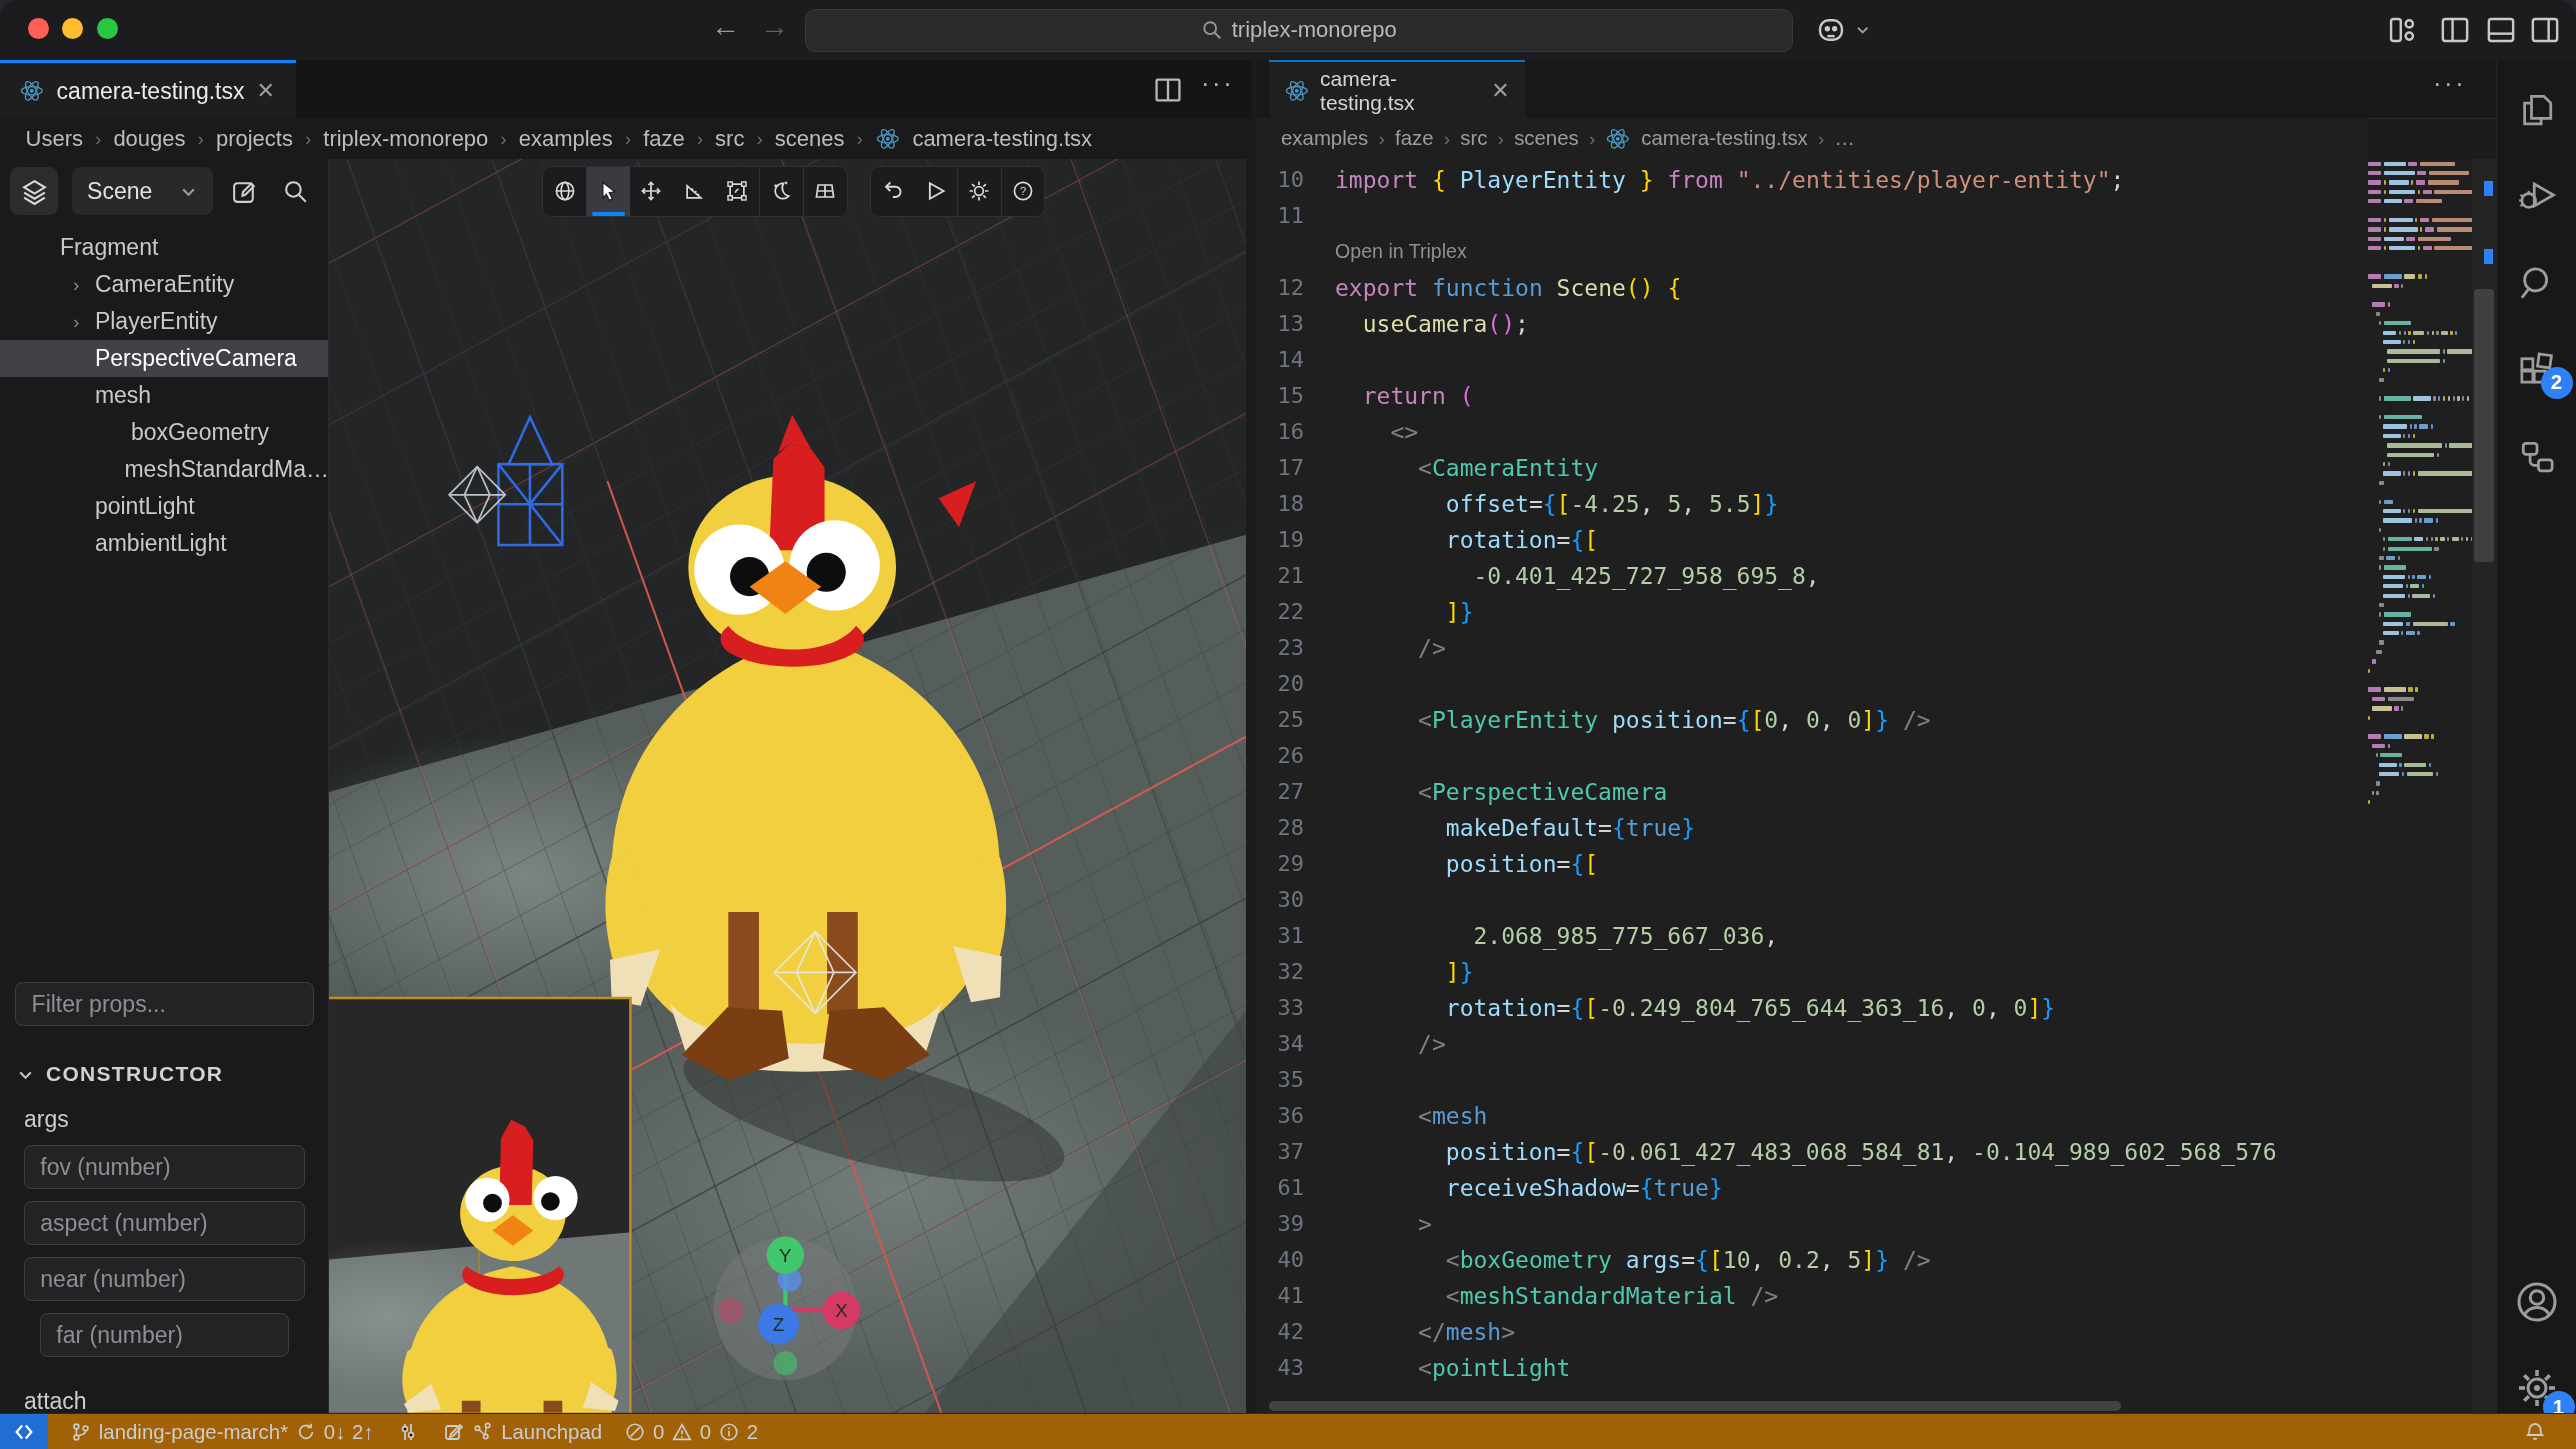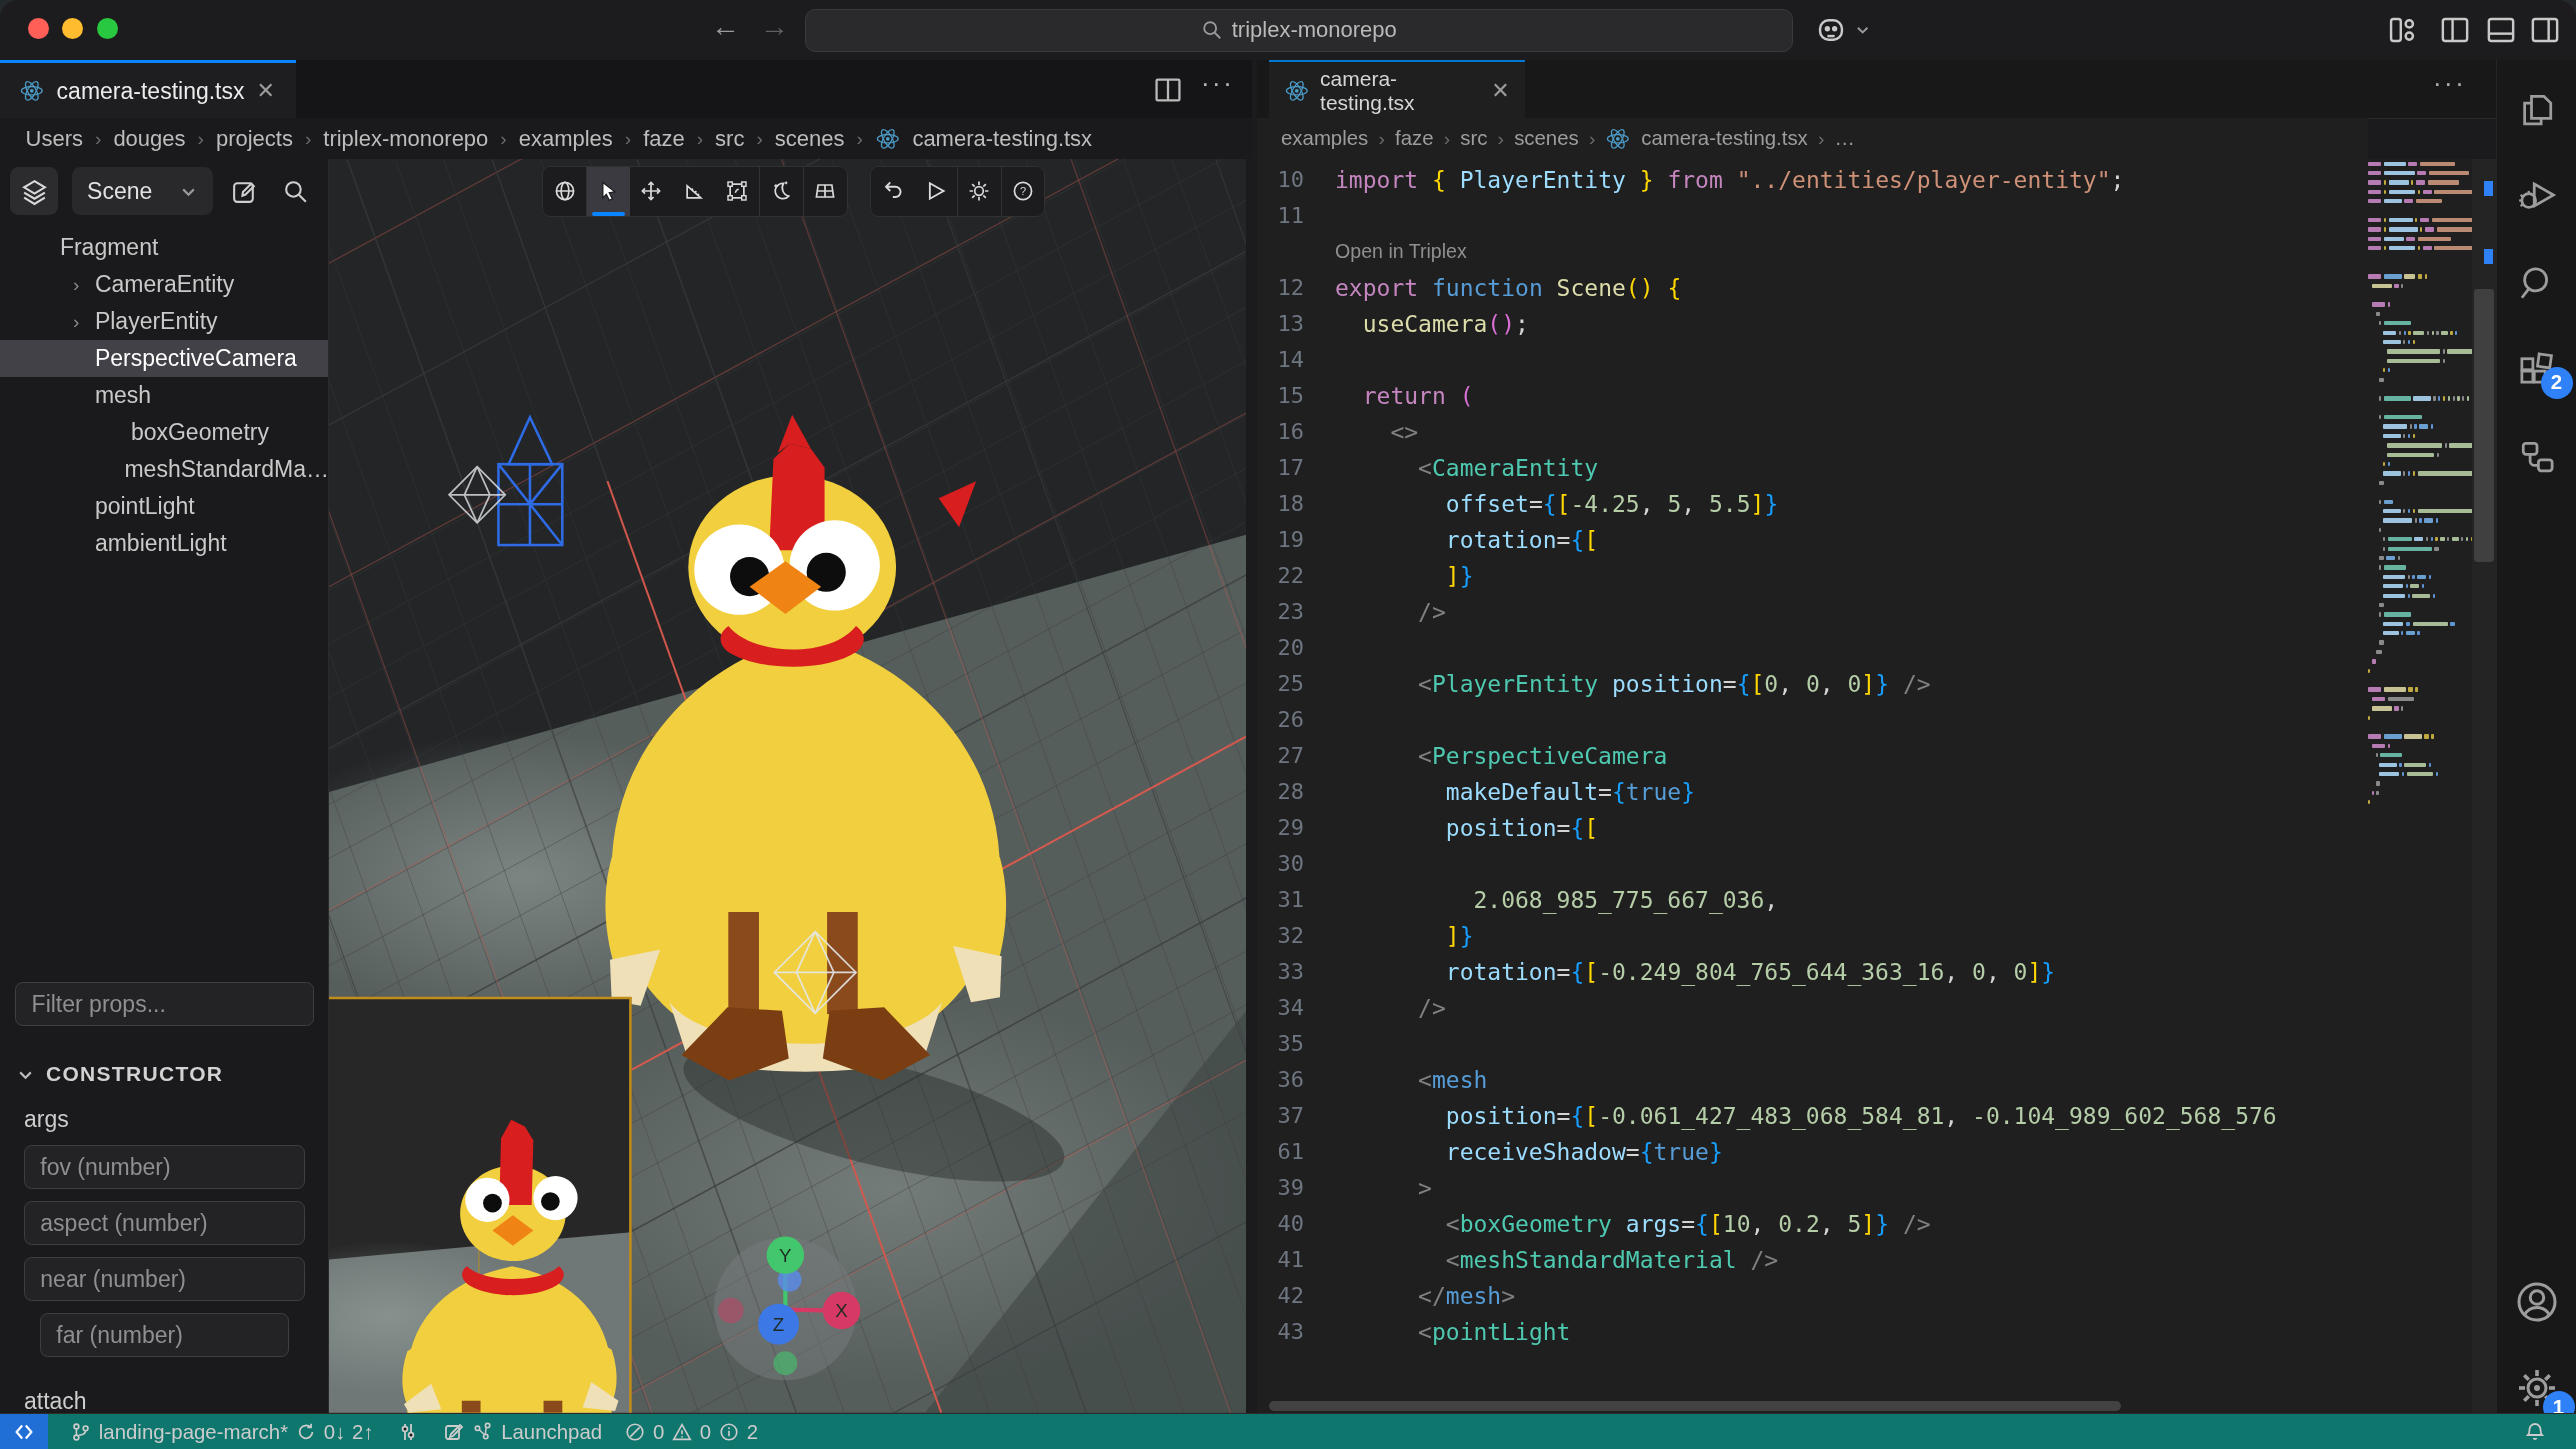--- a/index.html
+++ b/index.html
@@ -60,21 +60,21 @@
   .mm-bar{height:4.3px;border-radius:0.9px;margin-right:2.6px;flex:none;}
   .vsb{position:absolute;left:1215px;top:0;width:24px;height:1254px;background:#242424;}
   .vsb-thumb{position:absolute;left:1.7px;top:130px;width:20.4px;height:273px;background:#4a4a4a;opacity:.75;border-radius:3.4px;}
   .vsb-mark{position:absolute;left:12px;width:8.5px;height:15.3px;background:#2f81f7;}
   .hsb{position:absolute;left:12px;top:1242px;width:852px;height:10.2px;background:#424242;border-radius:5.1px;}
   
   .activity{position:absolute;left:2496px;top:60px;width:80px;height:1354px;background:#181818;border-left:0.9px solid #252525;}
   .act-ico{position:absolute;left:14.5px;width:51px;height:51px;display:flex;align-items:center;justify-content:center;}
   .badge{position:absolute;min-width:32px;height:32px;border-radius:16px;background:#2f81f7;color:#fff;font-size:20.4px;font-weight:bold;display:flex;align-items:center;justify-content:center;}
   
-  .statusbar{position:absolute;left:0;top:1413px;width:2576px;height:37px;background:#0f766e;border-top:0.9px solid #2b2b2b;display:flex;align-items:center;color:#cccccc;font-size:20.4px;}
+  .statusbar{position:absolute;left:0;top:1413px;width:2576px;height:37px;background:#a16207;border-top:0.9px solid #2b2b2b;display:flex;align-items:center;color:#cccccc;font-size:20.4px;}
   .remote{width:48px;height:37px;background:#1f6fd6;display:flex;align-items:center;justify-content:center;flex:none;}
   .sb-item{display:flex;align-items:center;gap:6.8px;margin-left:22px;}
   .gizmo-label{font-size:22px;fill:#1e2b22;font-family:"Liberation Sans",sans-serif;}
 </style>
 </head>
 <body>
 
 <div class="window">
 
   <div class="titlebar">
@@ -625,20 +625,24 @@
         </div>
         <div class="code-row">
           <span class="ln">18</span>
           <pre class="cl"><span class="tok-pl">        </span><span class="tok-attr">offset</span><span class="tok-pl">=</span><span class="tok-b3">{</span><span class="tok-b1">[</span><span class="tok-num">-4.25</span><span class="tok-pl">, </span><span class="tok-num">5</span><span class="tok-pl">, </span><span class="tok-num">5.5</span><span class="tok-b1">]</span><span class="tok-b3">}</span></pre>
         </div>
         <div class="code-row">
           <span class="ln">19</span>
           <pre class="cl"><span class="tok-pl">        </span><span class="tok-attr">rotation</span><span class="tok-pl">=</span><span class="tok-b3">{</span><span class="tok-b1">[</span></pre>
         </div>
         <div class="code-row">
+          <span class="ln">21</span>
+          <pre class="cl"><span class="tok-pl">          </span><span class="tok-num">-0.401_425_727_958_695_8</span><span class="tok-pl">,</span></pre>
+        </div>
+        <div class="code-row">
           <span class="ln">22</span>
           <pre class="cl"><span class="tok-pl">        </span><span class="tok-b1">]</span><span class="tok-b3">}</span></pre>
         </div>
         <div class="code-row">
           <span class="ln">23</span>
           <pre class="cl"><span class="tok-pl">      </span><span class="tok-punc">/&gt;</span></pre>
         </div>
         <div class="code-row">
           <span class="ln">20</span>
           <pre class="cl"></pre>

